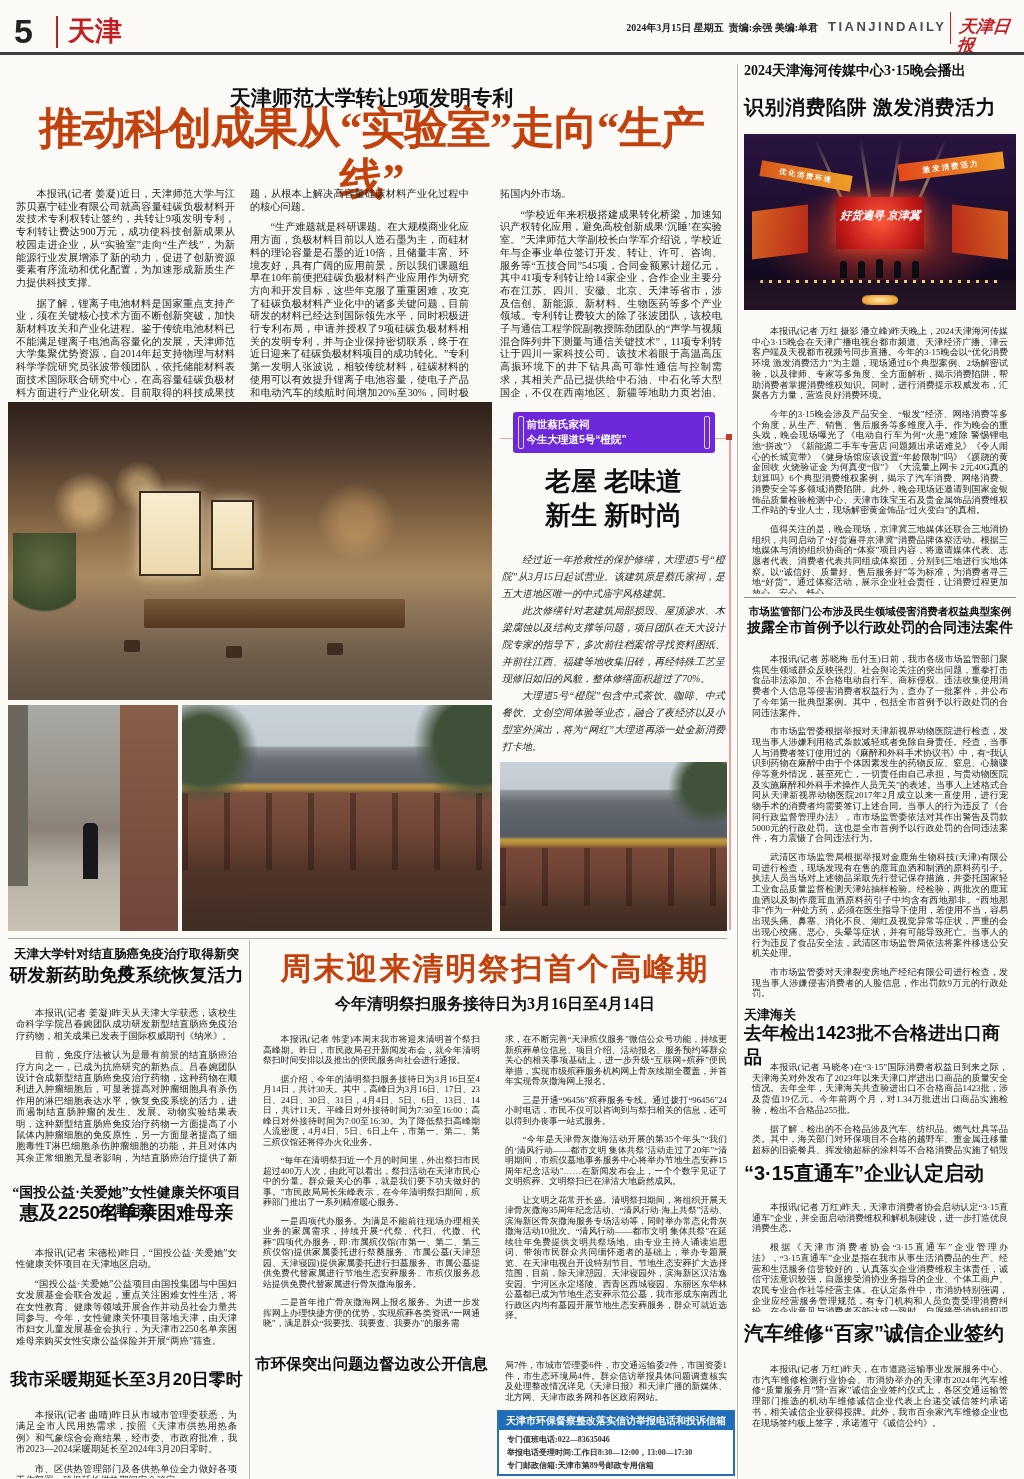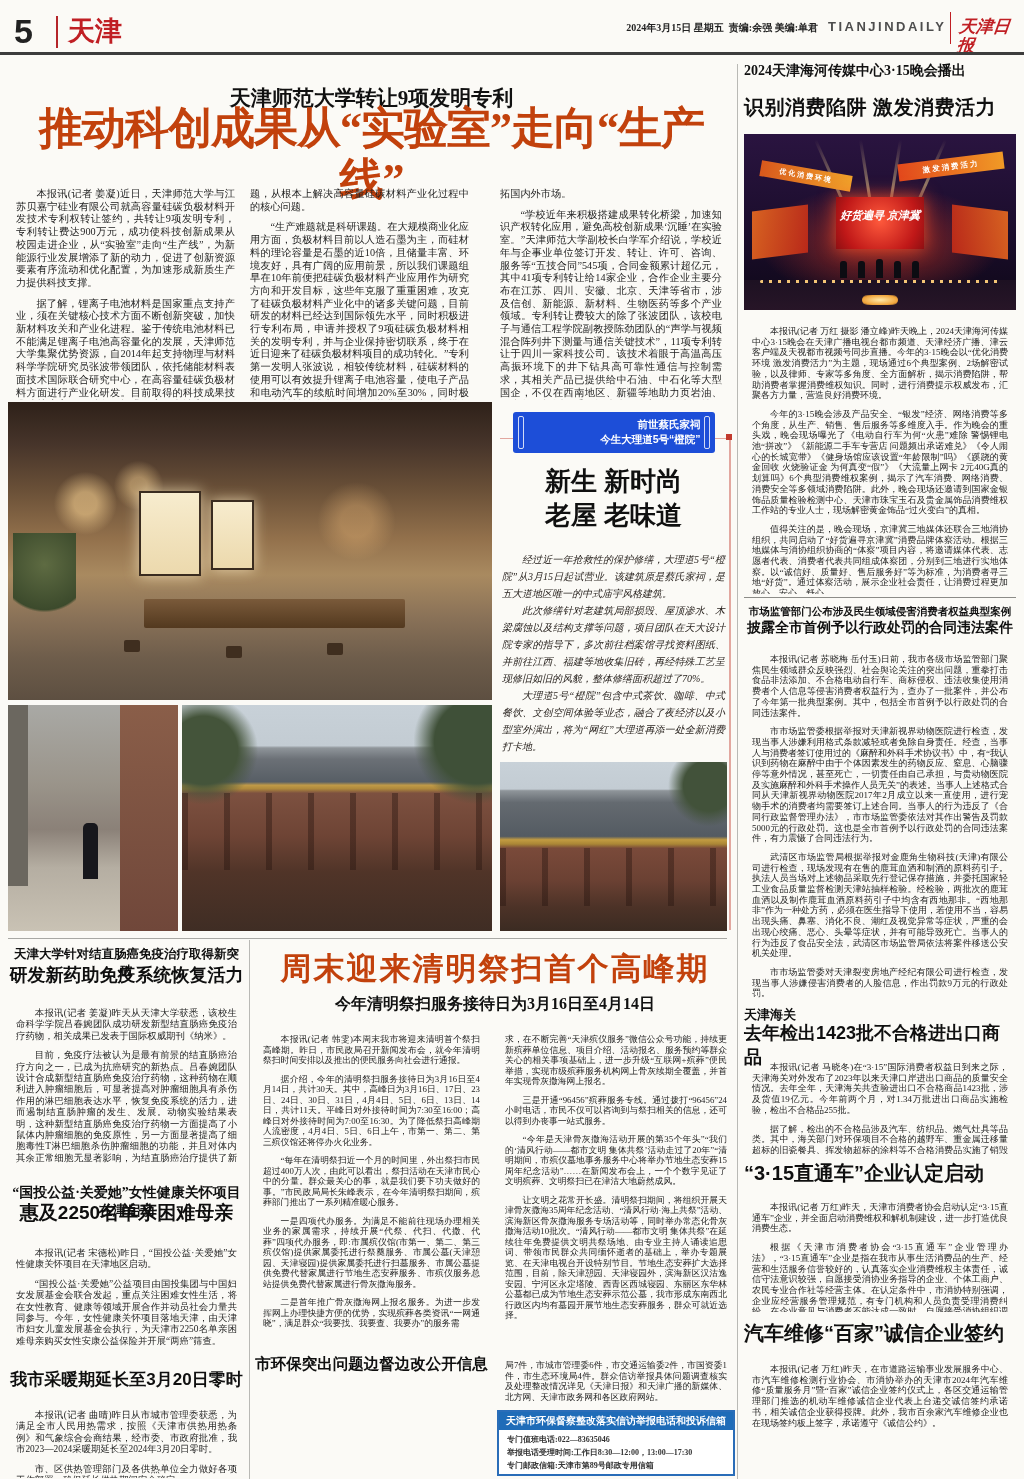--- a/index.html
+++ b/index.html
@@ -20,23 +20,23 @@
   .hl-serif{font-weight:900;color:#c2410c}
   .hl-hei{font-family:"Liberation Sans","DejaVu Sans",sans-serif;font-weight:700;color:#0f0f0f}
   .photo{position:absolute;overflow:hidden}
   
   .pagenum{font:700 34px/1 "Liberation Sans","DejaVu Sans",sans-serif;color:#222}
   .section-name{font:700 27px/1 "Liberation Sans","DejaVu Sans",sans-serif;color:#c01f24}
   .meta{font:700 10px/1.2 "Liberation Serif",serif;color:#222}
   .mast-en{font:700 13px/1 "Liberation Sans",sans-serif;letter-spacing:2.5px;color:#4d4d4d}
   .mast-cn{font:italic 900 17px/1.1 "Liberation Serif",serif;color:#c01f24;transform:skewX(-6deg)}
   
-  .badge{position:relative;margin:10px auto 0;width:202px;background:#1d4ed8;color:#fff;
+  .badge{position:relative;margin:10px auto 0;width:202px;background:#6d28d9;color:#fff;
          border-radius:3px;padding:5px 14px 6px;box-sizing:border-box;
-         font:700 10.5px/1.45 "Liberation Sans",sans-serif;text-align:right}
+         font:700 10.5px/1.45 "Liberation Sans",sans-serif;text-align:left}
   .badge::before,.badge::after{content:"";position:absolute;top:4px;bottom:4px;width:4px;
          border:1px solid rgba(255,255,255,.8);border-radius:2px}
   .badge::before{left:5px}.badge::after{right:5px}
   .feat-title{margin-top:12px;font:700 26px/1.3 "Liberation Sans","DejaVu Sans",sans-serif;color:#101010;text-align:center}
   .feat-body{margin-top:18px;padding:0 2px;font:italic 10px/17px "Liberation Serif",serif;color:#2a2420;text-align:justify;overflow:hidden}
   .feat-body p{margin:0;text-indent:2em}
   .byline{margin-top:4px;text-align:right;font:700 11px/1.2 "Liberation Sans",sans-serif;color:#111}
   
   .hotline{position:absolute;border:2px solid #2a6db8;background:#fff;box-sizing:border-box}
   .hotline-head{background:#1f6cb8;color:#fff;font:700 10px/18px "Liberation Sans",sans-serif;text-align:center}
@@ -142,22 +142,22 @@
   <div class="red-h" style="left:500px;top:438px;width:231px"></div>
   <div class="red-v" style="left:729px;top:438px;height:492px"></div>
   <div class="red-orn" style="left:726px;top:434px"></div>
 
   <div class="abs" style="left:500px;top:402px;width:227px;height:356px;overflow:hidden">
     <div class="badge">
       <div>前世蔡氏家祠</div>
       <div>今生大理道5号“橙院”</div>
     </div>
     <div class="feat-title">
+      <div>老屋 老味道</div>
       <div>新生 新时尚</div>
-      <div>老屋 老味道</div>
     </div>
     <div class="feat-body">
       <p>经过近一年抢救性的保护修缮，大理道5号“橙院”从3月15日起试营业。该建筑原是蔡氏家祠，是五大道地区唯一的中式庙宇风格建筑。</p>
       <p>此次修缮针对老建筑局部损毁、屋顶渗水、木梁腐蚀以及结构支撑等问题，项目团队在天大设计院专家的指导下，多次前往档案馆寻找资料图纸、并前往江西、福建等地收集旧砖，再经特殊工艺呈现修旧如旧的风貌，整体修缮面积超过了70%。</p>
       <p>大理道5号“橙院”包含中式茶饮、咖啡、中式餐饮、文创空间体验等业态，融合了夜经济以及小型室外演出，将为“网红”大理道再添一处全新消费打卡地。</p>
     </div>
     <div class="byline">本报记者 张磊 摄</div>
   </div>
 
   <div class="photo alley" style="left:8px;top:705px;width:170px;height:226px">

